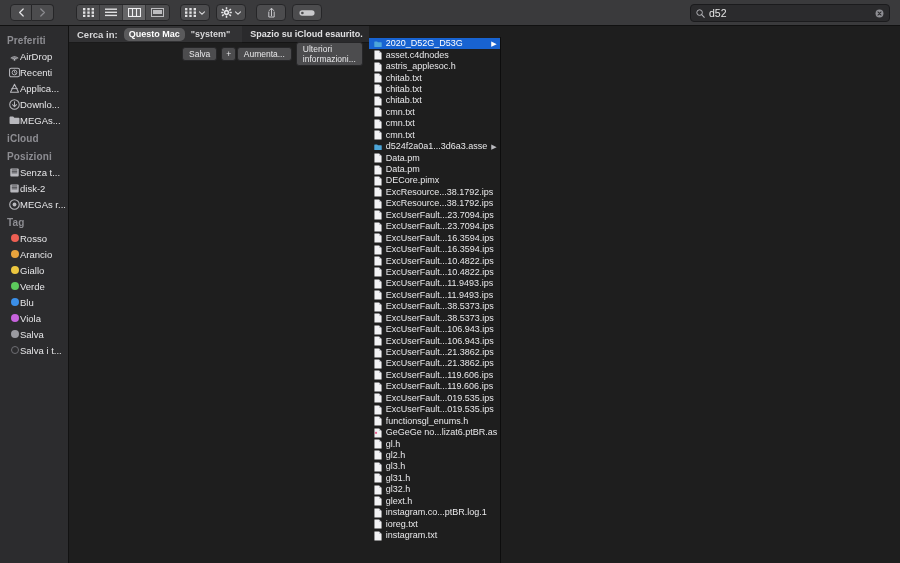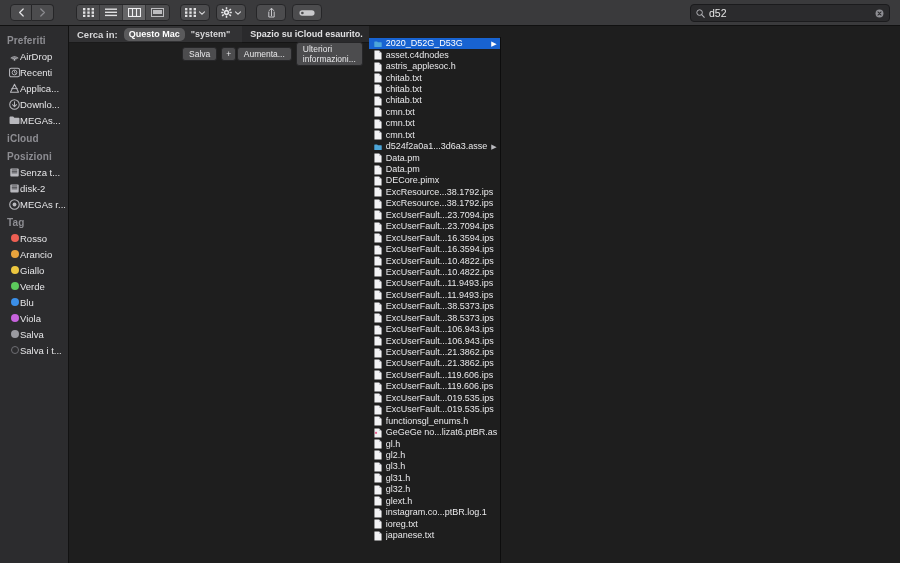--- a/index.html
+++ b/index.html
@@ -908,21 +908,21 @@
                 <path d="M0.5 0.5 L5.6 0.5 L8.5 3.3 L8.5 10.5 L0.5 10.5 Z" fill="#f2f2f4"></path>
                 <path d="M5.6 0.5 L5.6 3.3 L8.5 3.3 Z" fill="#c6c6cc"></path>
               </svg>
               <span class="nm">ioreg.txt</span>
             </div>
             <div class="row">
               <svg class="ficon" width="8" height="10" viewBox="0 0 9 11">
                 <path d="M0.5 0.5 L5.6 0.5 L8.5 3.3 L8.5 10.5 L0.5 10.5 Z" fill="#f2f2f4"></path>
                 <path d="M5.6 0.5 L5.6 3.3 L8.5 3.3 Z" fill="#c6c6cc"></path>
               </svg>
-              <span class="nm">japanese.txt</span>
+              <span class="nm">instagram.txt</span>
             </div>
           </div>
         <div class="col col-3"></div>
       </div>
 
     </div>
   </div>
 </div>
 
 </body></html>

